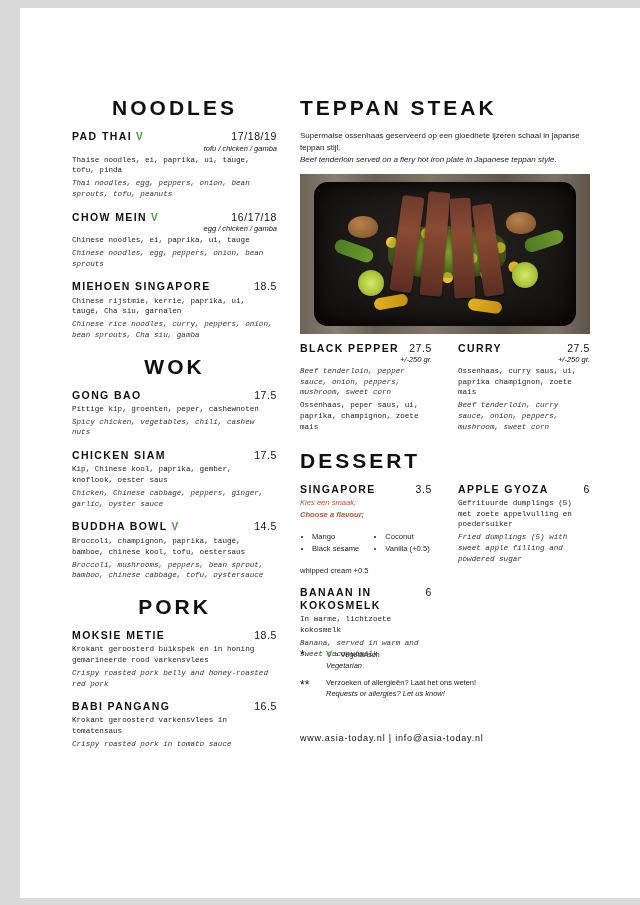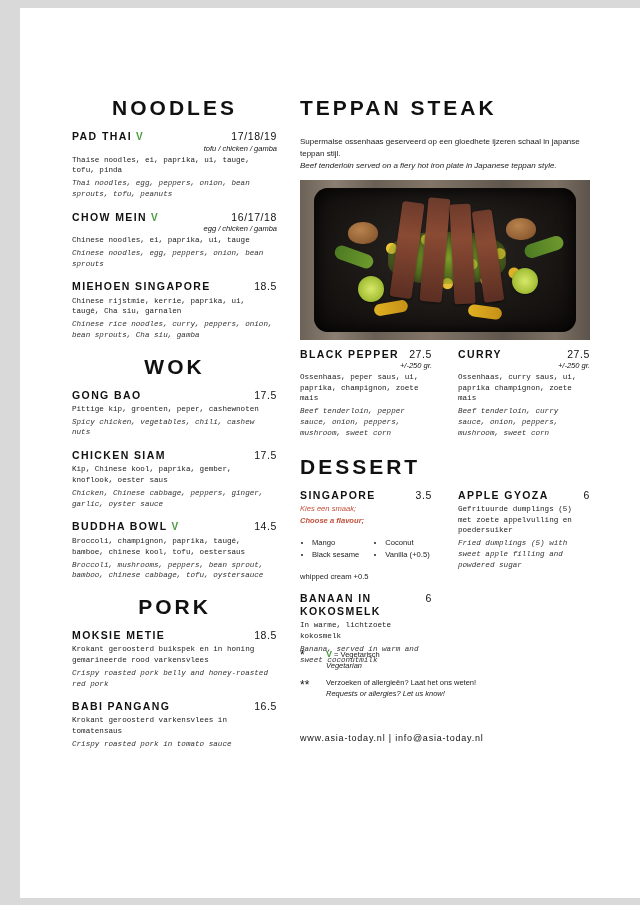--- a/index.html
+++ b/index.html
@@ -68,21 +68,21 @@
   .desc{
     font-size:7.6px;
     line-height:1.42;
     color:#222;
     margin-top:2px;
     font-family:Liberation Mono, monospace;
   }
   .desc.it{font-style:italic;color:#333;}
   
   .teppan-intro{
-    font-size:8px;line-height:1.45;color:#222;margin-top:16px;
+    font-size:8px;line-height:1.45;color:#222;margin-top:10px;
   }
   .teppan-intro .it{font-style:italic;display:block;margin-top:1px;}
   .photo{
     width:290px;height:160px;
     margin:8px 0 8px 0;
     position:relative;
     overflow:hidden;
     background:#2b2622;
   }
   .photo .wood{
@@ -303,22 +303,22 @@
       <div class="pep p2"></div>
     </div>
 
     <div class="two-col">
       <div>
         <div class="item-head">
           <div class="item-name">BLACK PEPPER</div>
           <div class="price">27.5</div>
         </div>
         <div class="sub-price">+/-250 gr.</div>
+        <div class="desc it">Beef tenderloin, pepper sauce, onion, peppers, mushroom, sweet corn</div>
         <div class="desc">Ossenhaas, peper saus, ui, paprika, champignon, zoete mais</div>
-        <div class="desc it">Beef tenderloin, pepper sauce, onion, peppers, mushroom, sweet corn</div>
       </div>
       <div>
         <div class="item-head">
           <div class="item-name">CURRY</div>
           <div class="price">27.5</div>
         </div>
         <div class="sub-price">+/-250 gr.</div>
         <div class="desc">Ossenhaas, curry saus, ui, paprika champignon, zoete mais</div>
         <div class="desc it">Beef tenderloin, curry sauce, onion, peppers, mushroom, sweet corn</div>
       </div>

